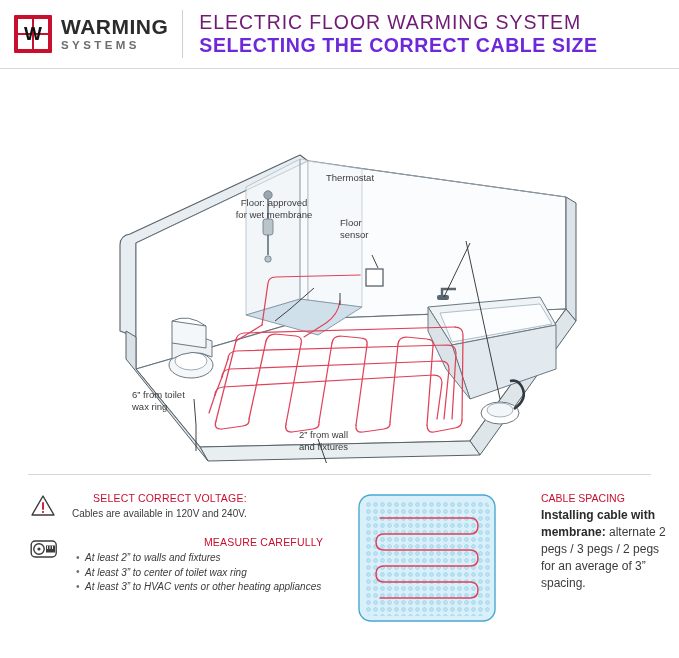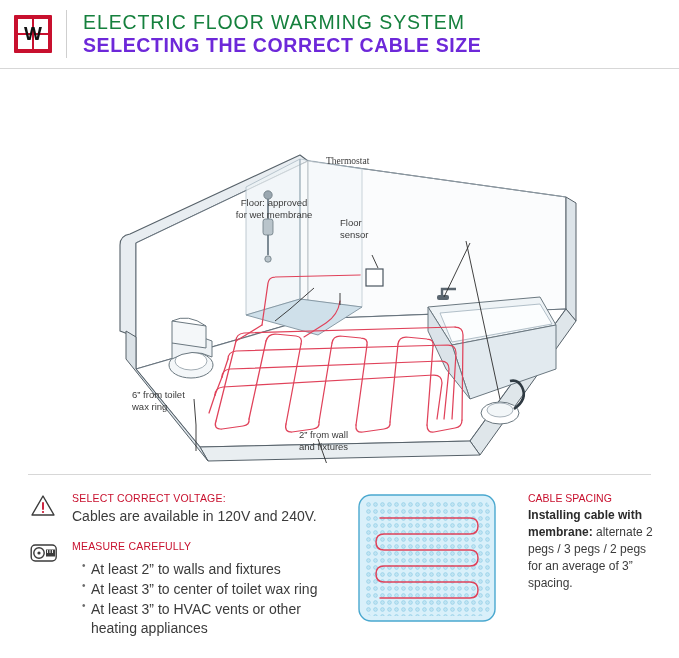--- a/index.html
+++ b/index.html
@@ -82,21 +82,21 @@
     align-self: stretch;
     background: #cfcfcf;
     margin: 10px 0;
   }
   .header-titles {
     padding-left: 16px;
     line-height: 1.18;
   }
   .header-titles .t1 {
     font-size: 19.5px;
-    color: #15803d;
+    color: #701a75;
     letter-spacing: 0.9px;
   }
   .header-titles .t2 {
     font-size: 19.5px;
     color: #6d28d9;
     font-weight: bold;
     letter-spacing: 0.6px;
   }
   .rule-top {
     position: absolute;
@@ -157,30 +157,32 @@
     width: 30px;
     flex: 0 0 30px;
     padding-top: 2px;
   }
   .tip-head {
     font-size: 10.5px;
     color: #c8102e;
     font-weight: normal;
     letter-spacing: 0.2px;
     margin-bottom: 3px;
+    text-align: right;
   }
   .tip-body {
-    font-size: 14px;
+    font-size: 10px;
     color: #3b3b3b;
     line-height: 1.35;
   }
   .tip-body ul {
-    margin: 8px;
+    margin: 2px;
     padding: 0;
     list-style: none;
+    font-style: italic;
   }
   .tip-body li {
     position: relative;
     padding-left: 11px;
     margin-bottom: 1px;
   }
   .tip-body li::before {
     content: "\2022";
     position: absolute;
     left: 2px;
@@ -191,21 +193,21 @@
 
   .membrane {
     position: absolute;
     left: 358px;
     top: 2px;
     width: 140px;
     height: 130px;
   }
   .spacing {
     position: absolute;
-    left: 528px;
+    left: 541px;
     top: 0;
     width: 132px;
   }
   .spacing .head {
     font-size: 10.5px;
     color: #c8102e;
     margin-bottom: 3px;
   }
   .spacing .body {
     font-size: 12px;
@@ -220,20 +222,24 @@
 <div class="header">
   <div class="logo-block">
     <div class="logo-mark">
       <div class="grid">
           <span></span>
           <span></span>
           <span></span>
           <span></span>
         </div>
       <div class="w">W</div>
+    </div>
+    <div class="logo-words">
+      <div class="l1">WARMING</div>
+      <div class="l2">SYSTEMS</div>
     </div>
   </div>
   <div class="header-divider"></div>
   <div class="header-titles">
     <div class="t1">ELECTRIC FLOOR WARMING SYSTEM</div>
     <div class="t2">SELECTING THE CORRECT CABLE SIZE</div>
   </div>
 </div>
 <div class="rule-top"></div>
 
@@ -334,21 +340,21 @@
       <path d="M466,172 L500,330"></path>
       <path d="M196,382 L196,356 L194,330"></path>
       <path d="M330,430 L330,404 L318,370"></path>
     </g>
   </svg>
 
   <div class="callout center" style="left:222px; top:128px; width:104px;">
     <div>Floor: approved</div>
     <div>for wet membrane</div>
   </div>
-  <div class="callout" style="left:326px; top:86px;font-family:Liberation Serif, serif;">Thermostat</div>
+  <div class="callout" style="left:326px; top:103px;">Thermostat</div>
   <div class="callout" style="left:324px; top:148px;margin-left:16px;">
     <div>Floor</div>
     <div>sensor</div>
   </div>
   <div class="callout" style="left:132px; top:320px;">
     <div>6” from toilet</div>
     <div>wax ring</div>
   </div>
   <div class="callout" style="left:299px; top:360px;">
     <div>2” from wall</div>

